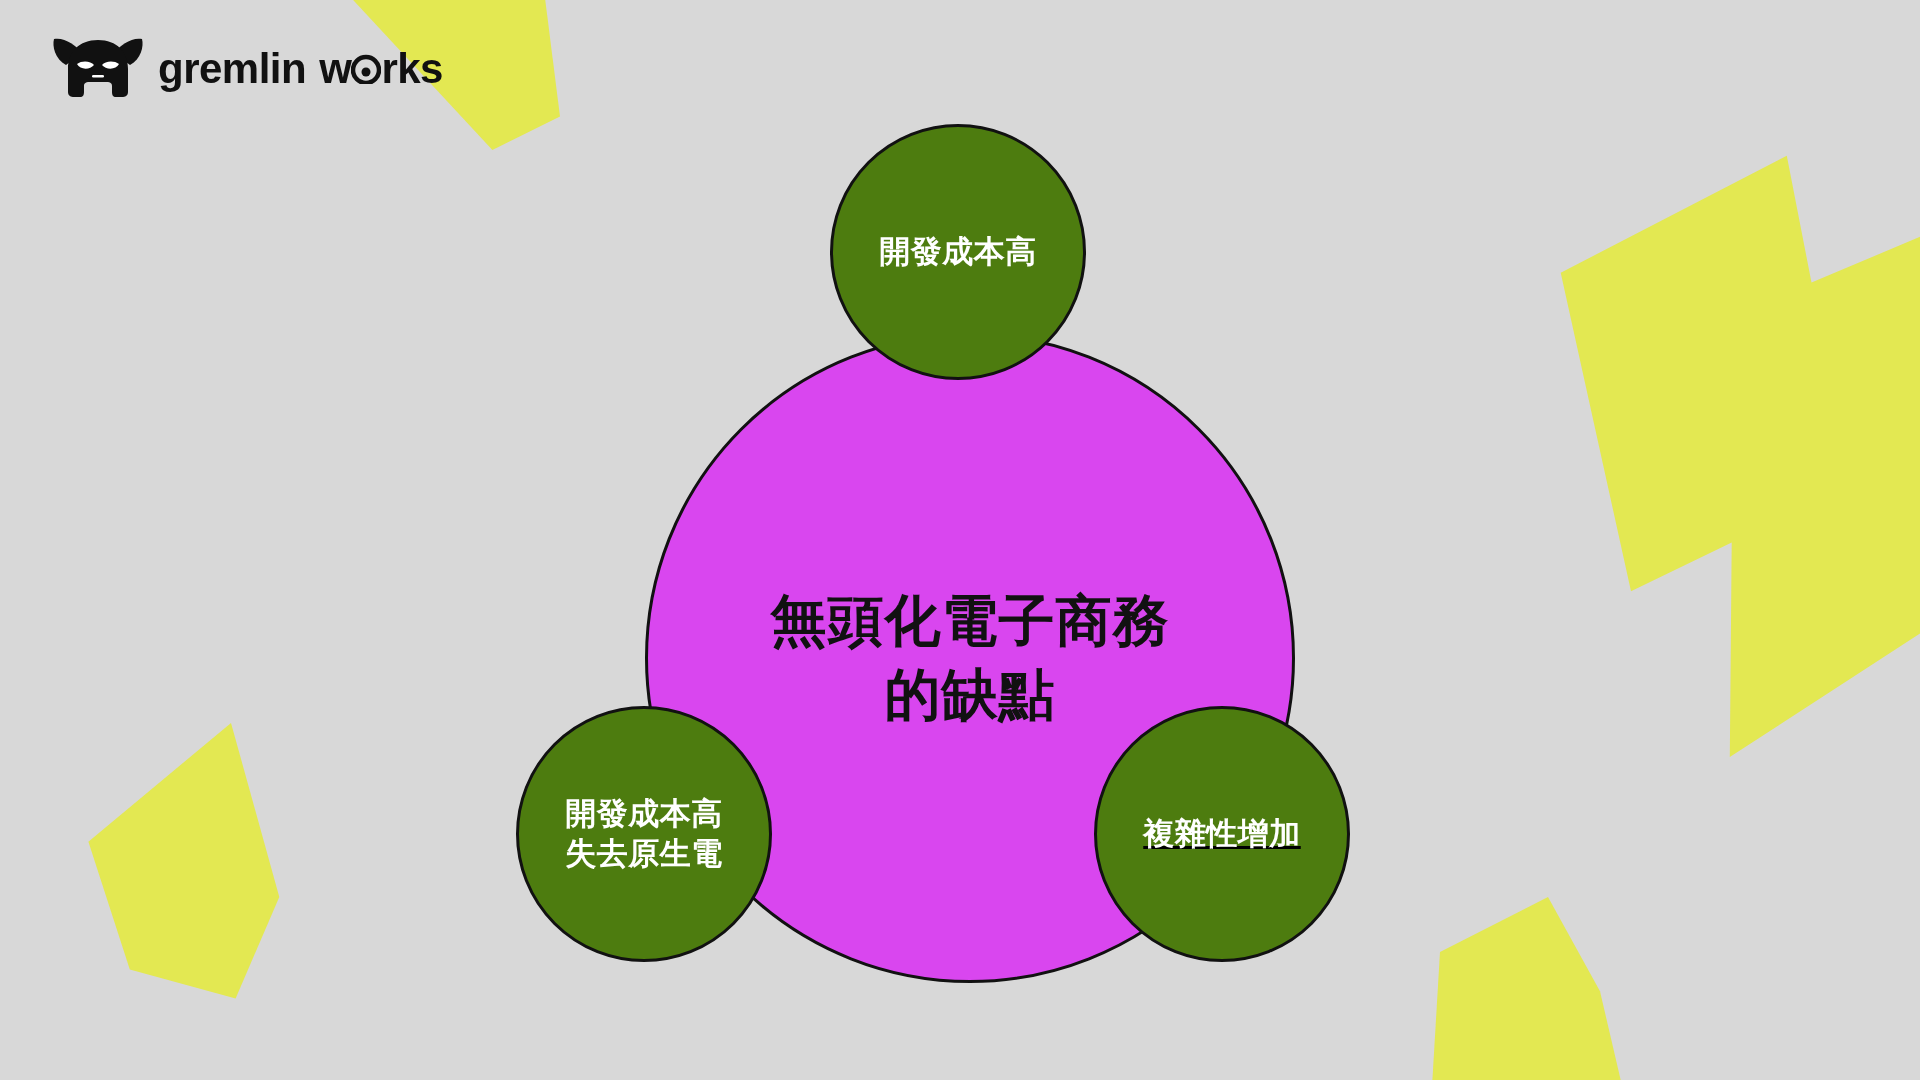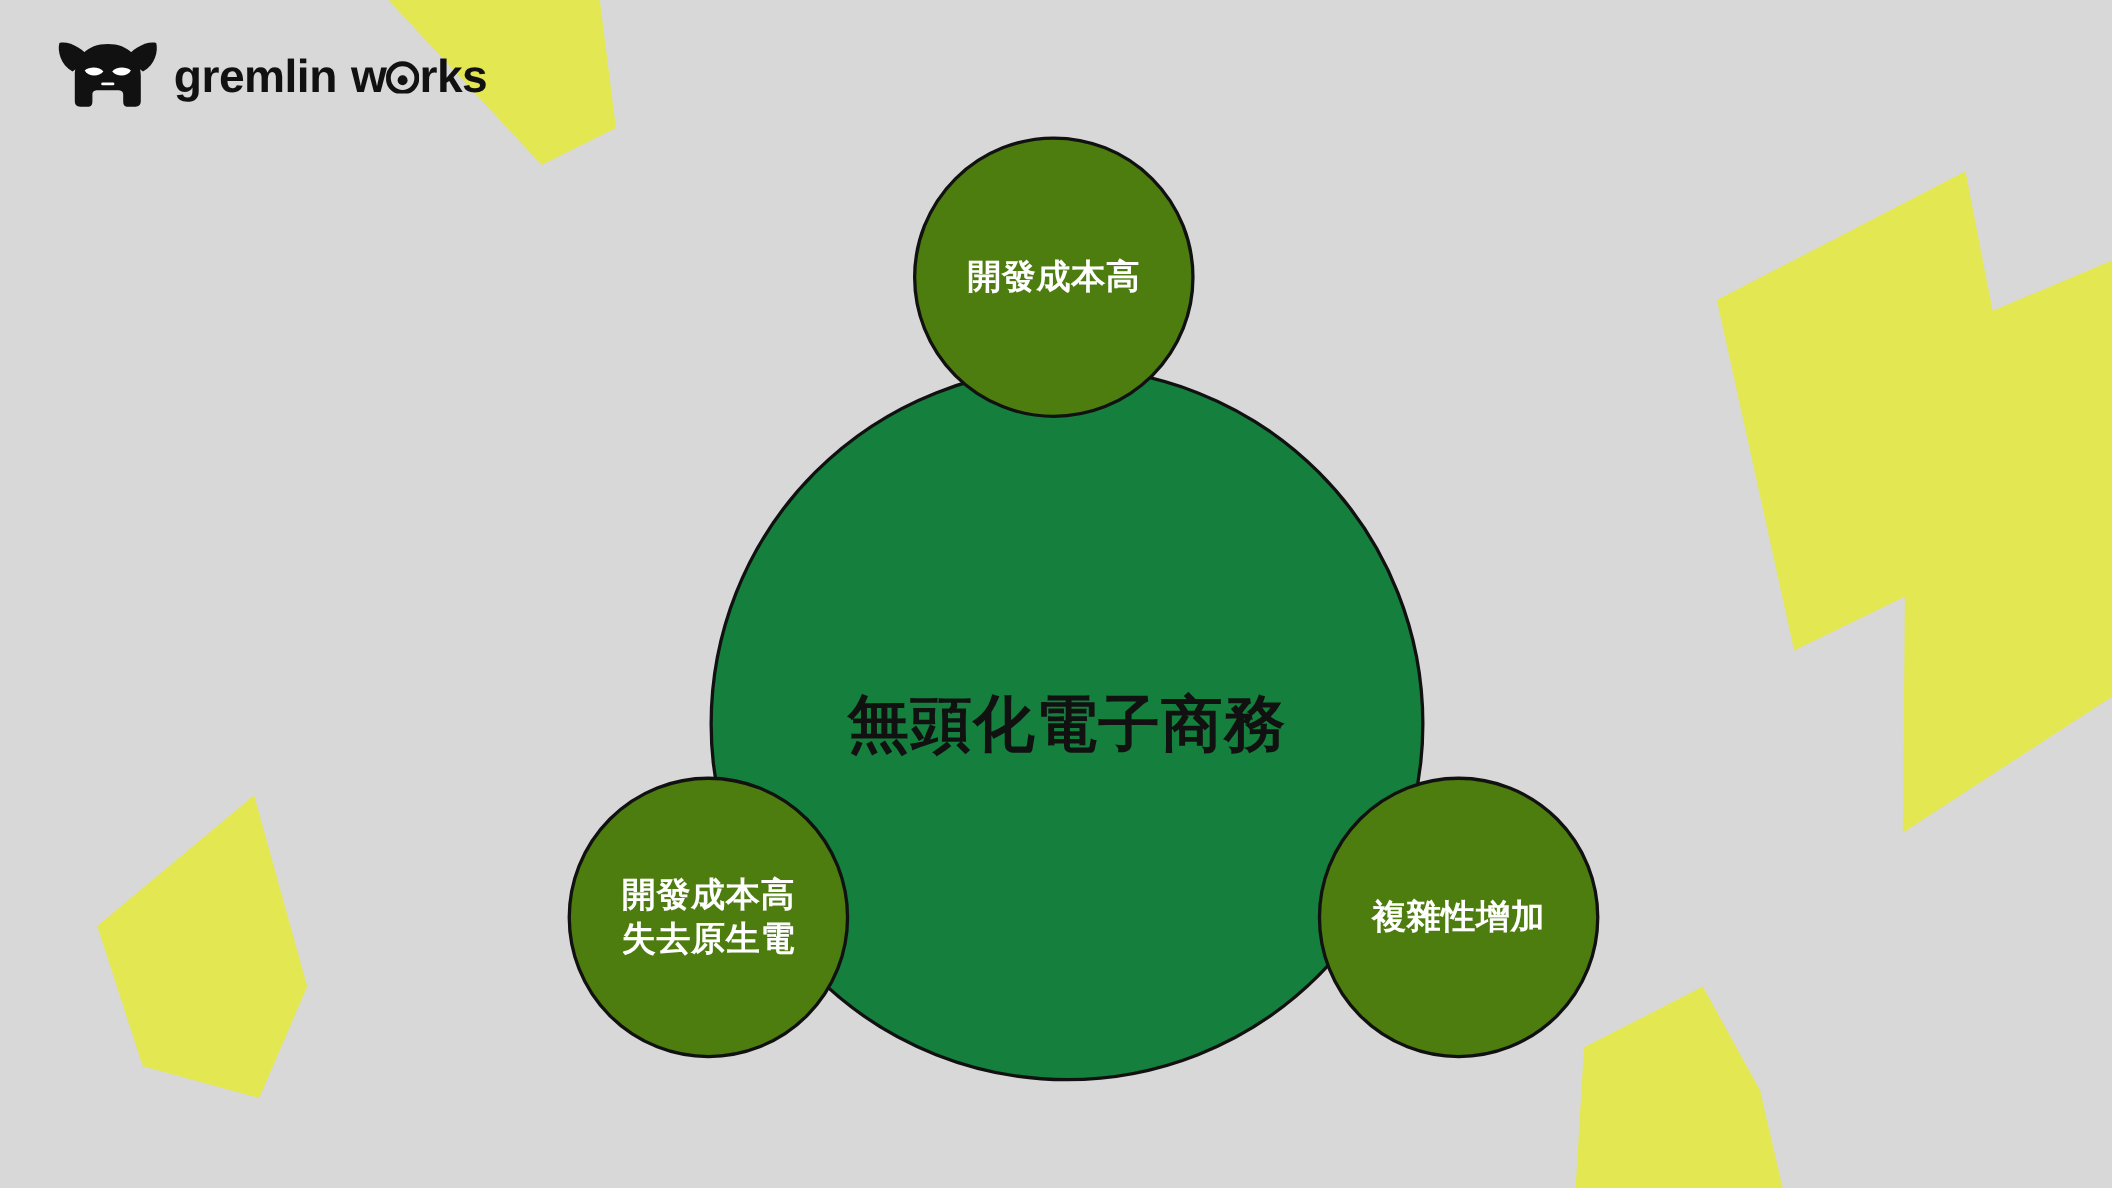--- a/index.html
+++ b/index.html
@@ -90,21 +90,21 @@
     justify-content: center;
     text-align: center;
     box-sizing: border-box;
     border: 3px solid #111111;
   }
   #center-node {
     left: 645px;
     top: 333px;
     width: 650px;
     height: 650px;
-    background: #15803d;
+    background: #d946ef;
     z-index: 1;
   }
   #center-label {
     font-size: 56px;
     font-weight: 700;
     color: #111111;
     line-height: 1.32;
     letter-spacing: 1px;
   }
   .satellite {
@@ -124,24 +124,25 @@
     width: 256px;
     height: 256px;
   }
   #node-bottomleft {
     left: 516px;
     top: 706px;
     width: 256px;
     height: 256px;
   }
   #node-bottomright {
-    left: 1198px;
+    left: 1094px;
     top: 706px;
     width: 256px;
     height: 256px;
+    text-decoration: underline;
   }
 </style>
 </head>
 <body>
 
 <div id="stage">
 
   <div class="deco" id="deco-topleft"></div>
   <div class="deco" id="deco-right"></div>
   <div class="deco" id="deco-bottomleft"></div>
@@ -187,20 +188,21 @@
 
   <div id="diagram">
 
     <div class="node satellite" id="node-top">
       <span class="satellite-label">開發成本高</span>
     </div>
 
     <div class="node" id="center-node">
       <span id="center-label">
         <span>無頭化電子商務</span><br>
+        <span>的缺點</span>
       </span>
     </div>
 
     <div class="node satellite" id="node-bottomleft">
       <span class="satellite-label">
         <span>開發成本高</span><br>
         <span>失去原生電</span>
       </span>
     </div>
 

